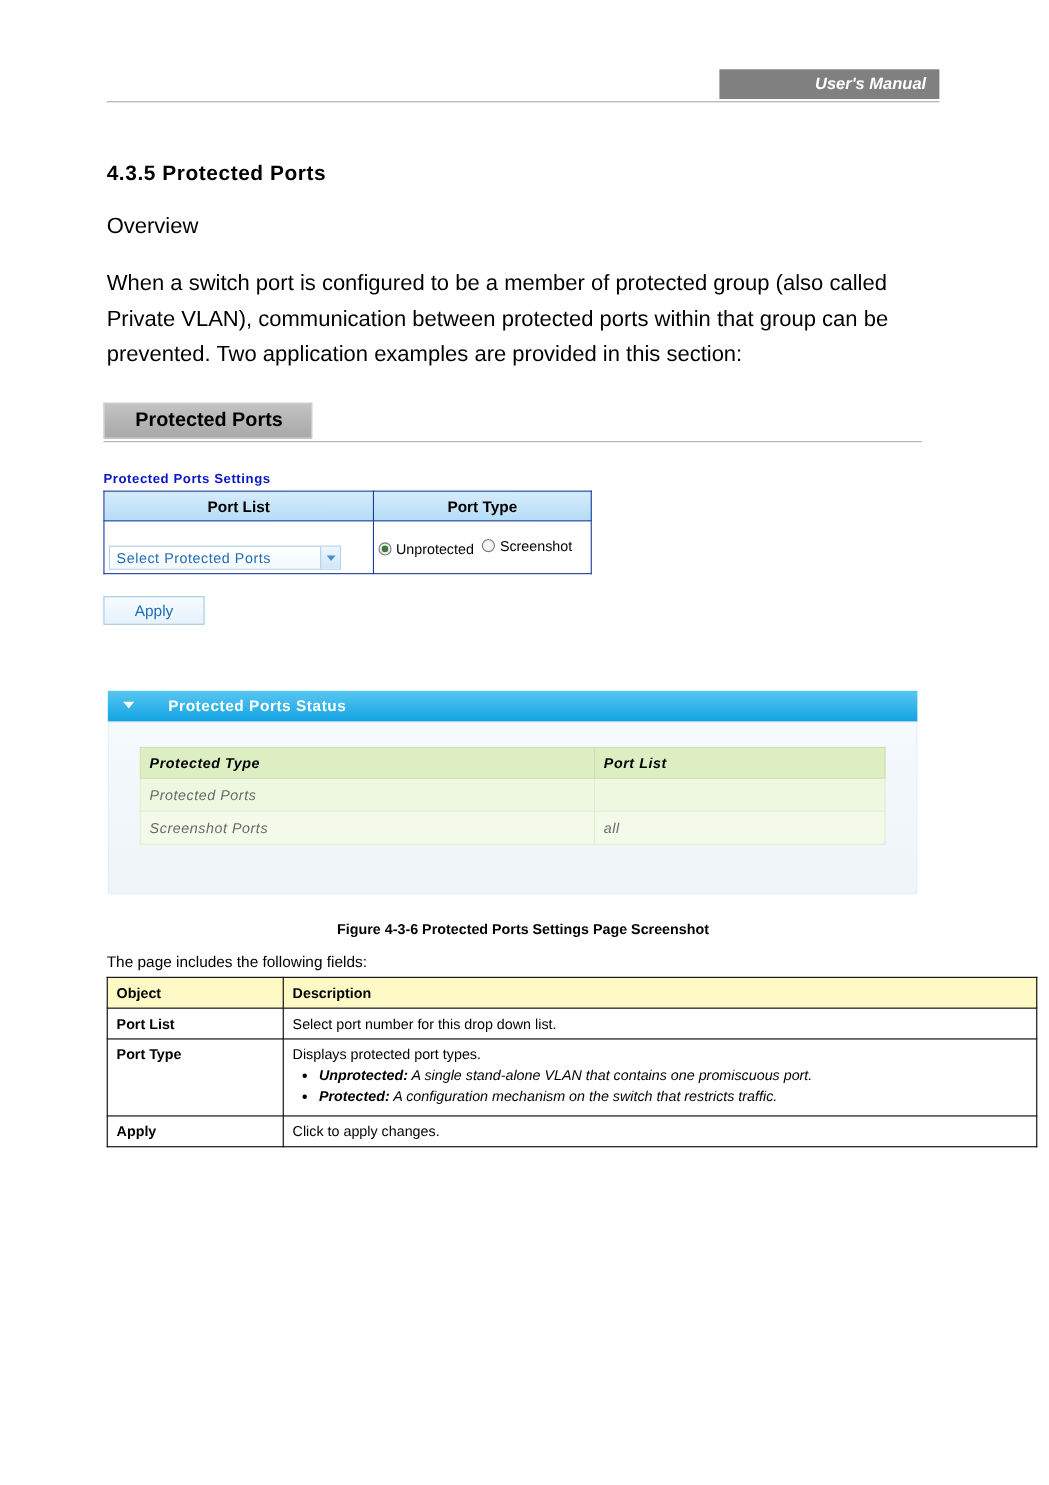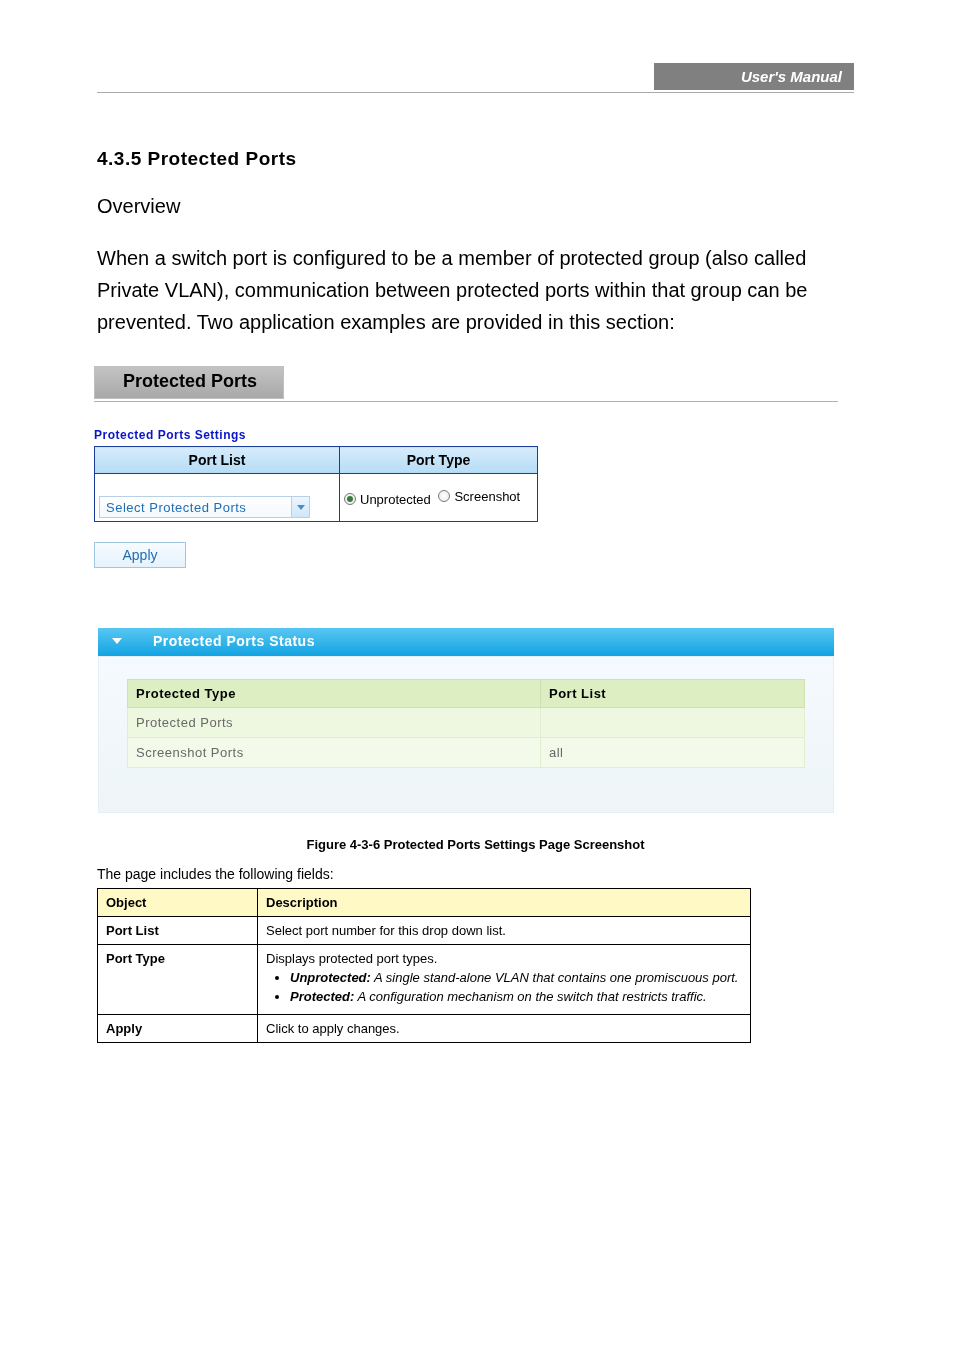--- a/index.html
+++ b/index.html
@@ -174,20 +174,21 @@
     width: 0; height: 0;
     border-left: 5px solid transparent;
     border-right: 5px solid transparent;
     border-top: 6px solid #fff;
     margin-right: 8px;
   }
   .status-body {
     background: linear-gradient(#f4fafe,#eef5f9);
     padding: 22px 28px 44px 28px;
     border: 1px solid #e3eef5;
+    font-style: italic;
   }
   .status-table {
     width: 100%;
     border-collapse: collapse;
   }
   .status-table th {
     background: #dceec2;
     border: 1px solid #cfe0b3;
     text-align: left;
     padding: 6px 8px;
@@ -217,21 +218,21 @@
   .obj-intro {
     margin-left: 97px;
     margin-right: 100px;
     font-size: 14px;
     margin-top: 14px;
   }
   .obj-table {
     margin-left: 97px;
     margin-right: 116px;
     border-collapse: collapse;
-    width: 654px;
+    width: 846px;
     margin-top: 6px;
   }
   .obj-table th, .obj-table td {
     border: 1px solid #000;
     padding: 6px 8px;
     font-size: 13px;
     vertical-align: top;
     text-align: left;
   }
   .obj-table th {

